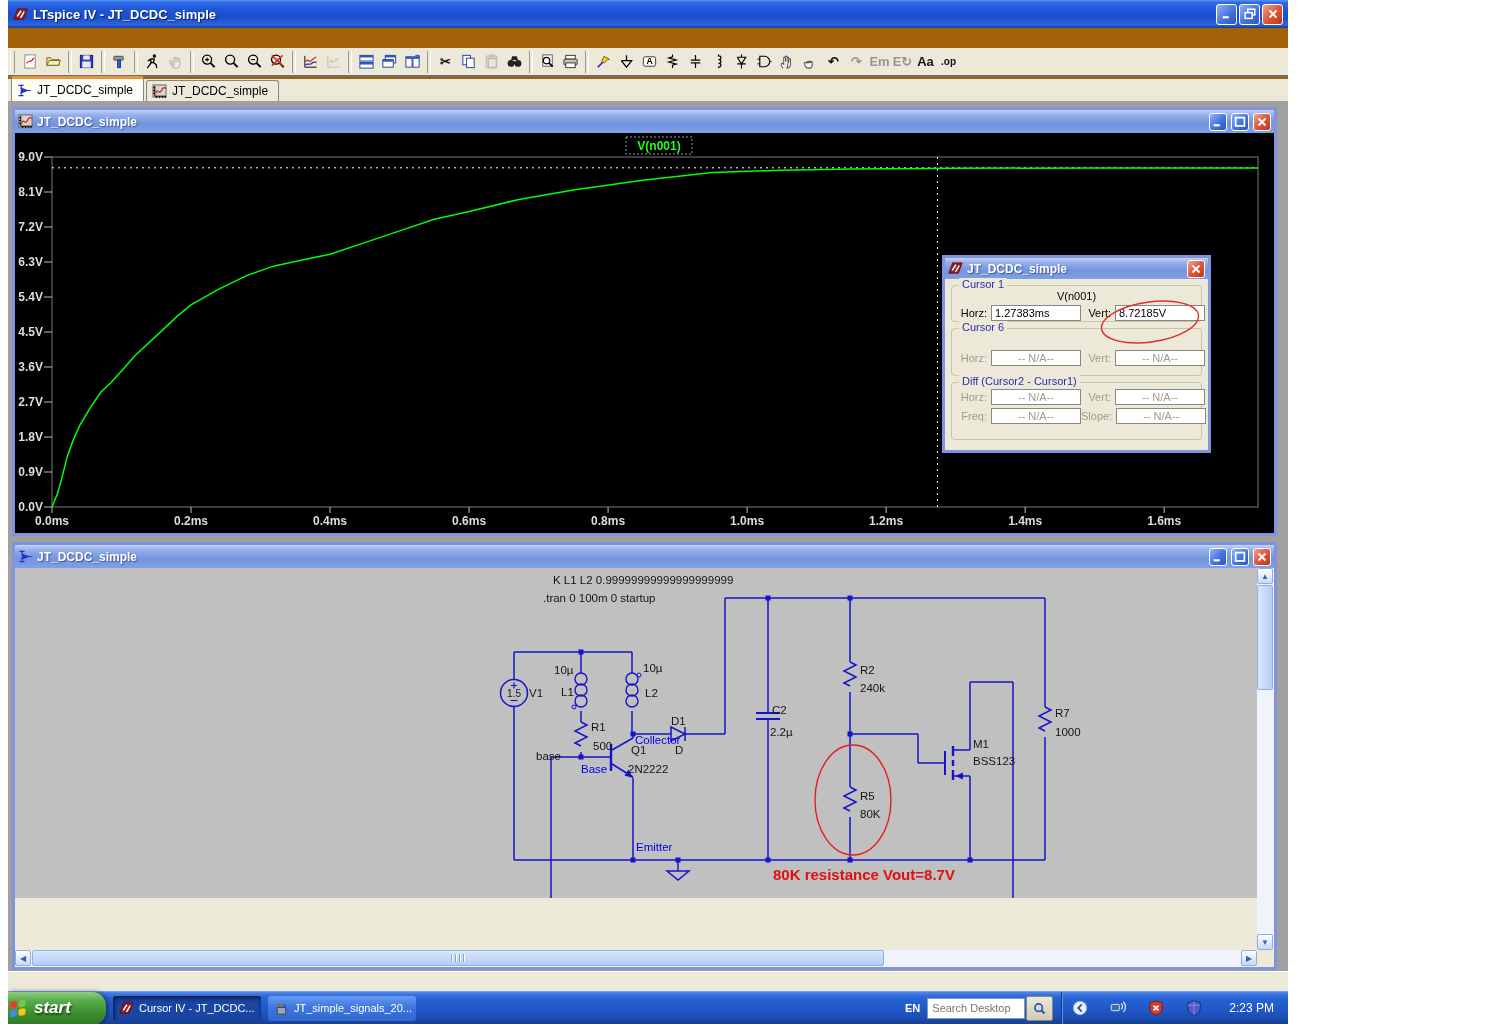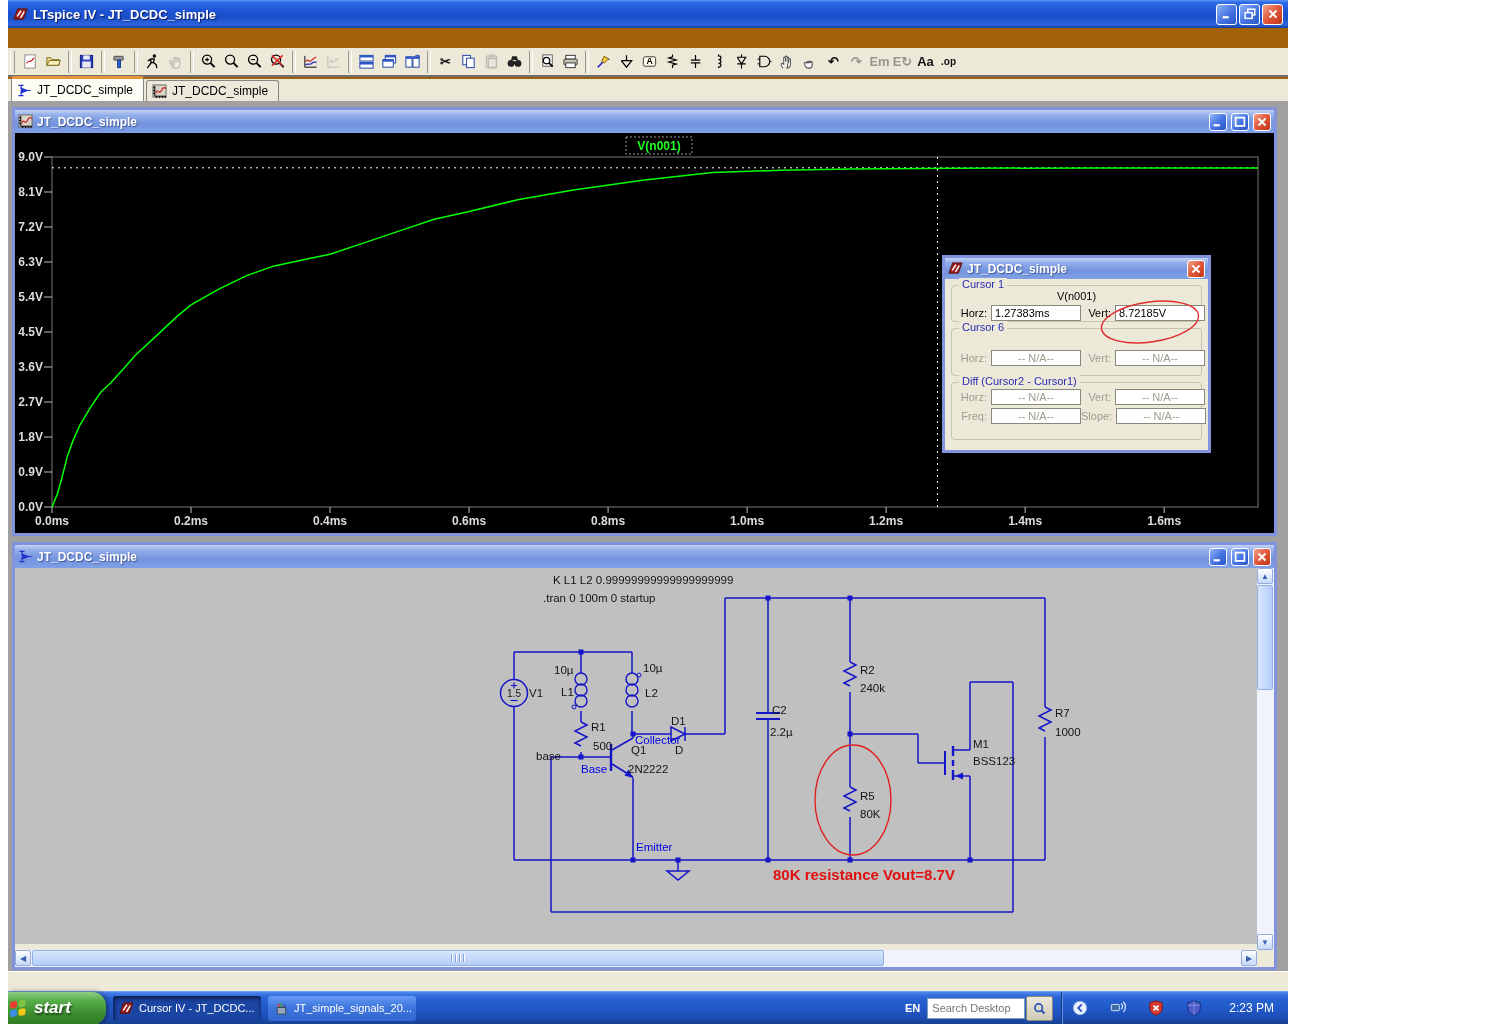--- a/index.html
+++ b/index.html
@@ -44,21 +44,21 @@
     display:flex;align-items:center;padding:0 3px;gap:4px}
   .ctitle .t{flex:1;color:#fff;font-weight:bold;font-size:12px;text-shadow:1px 1px 1px rgba(20,30,90,.55)}
   .cbtn{width:18px;height:18px;border-radius:3px;border:1px solid #fff;box-sizing:border-box;display:flex;align-items:center;justify-content:center;
     background:linear-gradient(135deg,#8FB2F8 0%,#4573E2 55%,#2B55C4 100%)}
   .cbtn.close{background:linear-gradient(135deg,#F2A48E 0%,#E0573A 50%,#BE3516 100%)}
 
   .win-wave{left:4px;top:107px;width:1265px;height:429px}
   .wave-client{position:absolute;left:0;top:23px;right:0;bottom:0;background:#000}
 
   .win-sch{left:4px;top:542px;width:1265px;height:428px}
-  .sch-client{position:absolute;left:0;top:23px;width:1242px;height:376px;background:#C0C0C0;overflow:hidden}
+  .sch-client{position:absolute;left:0;top:23px;width:1242px;height:330px;background:#C0C0C0;overflow:hidden}
 
   
   .vscroll{position:absolute;right:0;top:23px;width:17px;height:382px;background:#F0F3FB}
   .hscroll{position:absolute;left:0;bottom:0;height:17px;width:1242px;background:#F0F3FB}
   .corner{position:absolute;right:0;bottom:0;width:17px;height:17px;background:#ECE9D8}
   .sbtn{position:absolute;width:16px;height:16px;border:1px solid #93ABDC;border-radius:2px;box-sizing:border-box;
     background:linear-gradient(180deg,#FDFEFF,#C6D9F8);display:flex;align-items:center;justify-content:center;
     color:#3A5FA8;font-size:8px}
   .sthumb{position:absolute;border:1px solid #90B0E6;border-radius:2px;box-sizing:border-box;
     background:linear-gradient(90deg,#D8E6FD,#B4CDF8)}

